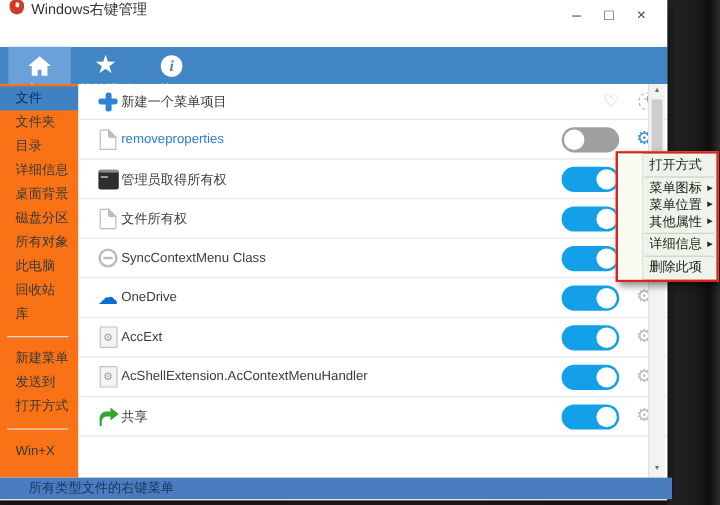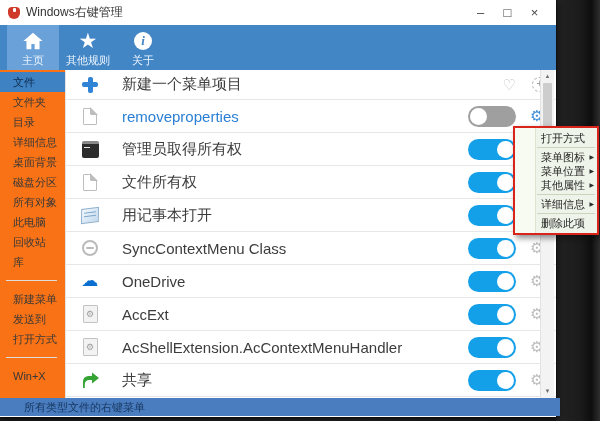--- a/index.html
+++ b/index.html
@@ -9,21 +9,21 @@
     font-family:"Liberation Sans","DejaVu Sans",sans-serif;
     -webkit-font-smoothing:antialiased;
   }
   
   .desktop-right{position:absolute;left:556px;top:0;width:44px;height:421px;
     background:linear-gradient(90deg,#242424 0,#1b1b1b 55%,#0e0e0e 80%,#2e2e2e 100%)}
   
   .window{position:absolute;left:0;top:0;width:556px;height:417px;background:#fff;
     box-shadow:0 0 0 1px rgba(0,0,0,.35),2px 3px 8px rgba(0,0,0,.5)}
   
-  .titlebar{height:25px;display:flex;align-items:center;padding-left:8px;background:#fff;position:relative}
+  .titlebar{height:39px;display:flex;padding-left:8px;background:#fff;position:relative}
   .app-icon{width:12px;height:12px;border-radius:4px 4px 6px 6px;background:#cf3a2b;position:relative;flex:none}
   .app-icon::before{content:"";position:absolute;left:4.5px;top:1.5px;width:3px;height:4px;background:#fff;border-radius:1px}
   .title-text{margin-left:6px;font-size:12px;color:#333}
   .win-controls{position:absolute;right:8px;top:0;height:25px;display:flex;align-items:center}
   .win-btn{width:27px;text-align:center;font-size:13px;color:#444;line-height:25px;cursor:default}
   
   .toolbar{height:45px;background:#4286c5;display:flex;align-items:stretch;padding-left:7px}
   .tool-btn{width:52px;text-align:center;color:#eef5fd;font-size:11px;position:relative;padding-top:4px;box-sizing:border-box}
   .tool-btn.wide{width:58px}
   .tool-btn.active{background:#69a1d8}
@@ -44,21 +44,21 @@
   
   .sidebar{width:66px;box-sizing:border-box;background:#f97316;border-right:1px solid #e3e3e3;padding-top:2px;flex:none}
   .side-item{height:20px;line-height:20px;padding-left:13px;font-size:11px;color:#383838;cursor:default}
   .side-item.selected{background:#3e82c4;color:#0e2b4d}
   .side-sep{height:1px;background:#ddd;margin:8px 8px 8px 6px}
   
   .main{flex:1;position:relative;overflow:hidden;background:#fff}
   .row{display:flex;align-items:center;height:33px;border-bottom:1px solid #e7e7e7;box-sizing:border-box;position:relative}
   .row.first{height:30px}
   .row-icon{width:20px;height:20px;margin-left:14px;flex:none;display:flex;align-items:center;justify-content:center;position:relative}
-  .row-label{margin-left:22px;font-size:15px;color:#3c3c3c;white-space:nowrap}
+  .row-label{margin-left:1px;font-size:11px;color:#3c3c3c;white-space:nowrap}
   .row-label.link{color:#2a7fd4}
   .toggle{position:relative;width:48px;height:21px;border-radius:11px;margin-left:auto;margin-right:13px;flex:none}
   .toggle.on{background:#14a0e9}
   .toggle.off{background:#9f9f9f}
   .toggle .knob{position:absolute;top:2px;width:17px;height:17px;border-radius:50%;background:#fff}
   .toggle.on .knob{right:2px}
   .toggle.off .knob{left:2px}
   .gear{width:16px;margin-right:11px;flex:none;text-align:center;font-size:15px;line-height:16px;color:#bcbcbc;cursor:default}
   .gear.active{color:#3d8fd6}
   .heart{margin-left:auto;font-size:15px;color:#c3c3c3;line-height:16px}
@@ -195,30 +195,20 @@
         <span class="row-icon">
             <span class="icon-doc"></span>
           </span>
         <span class="row-label">文件所有权</span>
         <span class="toggle on">
             <span class="knob"></span>
           </span>
         <span class="gear">⚙</span>
       </div>
 
-      <div class="row">
-        <span class="row-icon">
-            <span class="icon-notepad"></span>
-          </span>
-        <span class="row-label">用记事本打开</span>
-        <span class="toggle on">
-            <span class="knob"></span>
-          </span>
-        <span class="gear">⚙</span>
-      </div>
 
       <div class="row">
         <span class="row-icon">
             <span class="icon-blocked"></span>
           </span>
         <span class="row-label">SyncContextMenu Class</span>
         <span class="toggle on">
             <span class="knob"></span>
           </span>
         <span class="gear">⚙</span>

